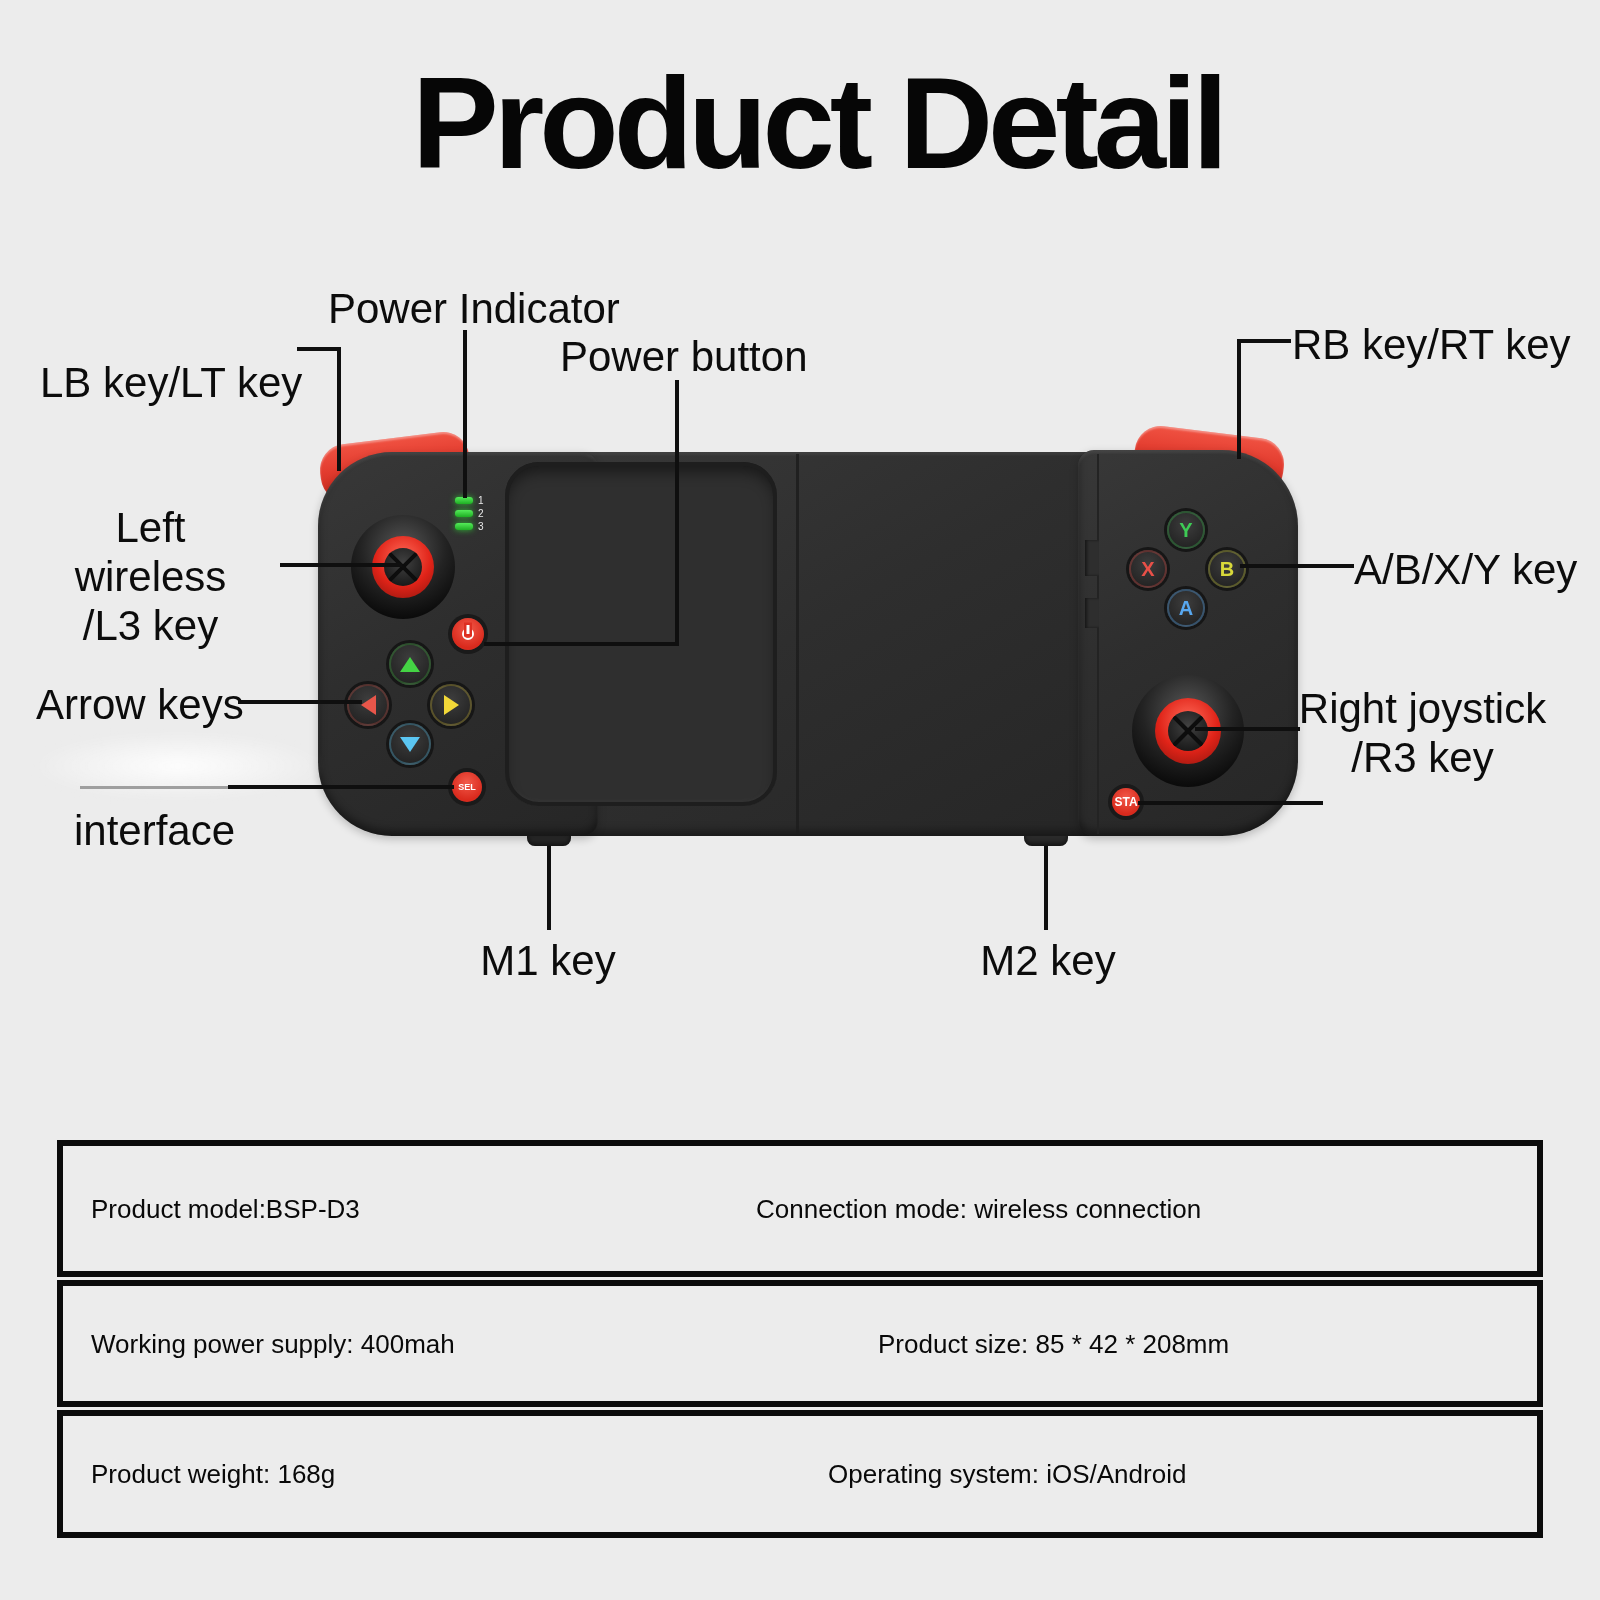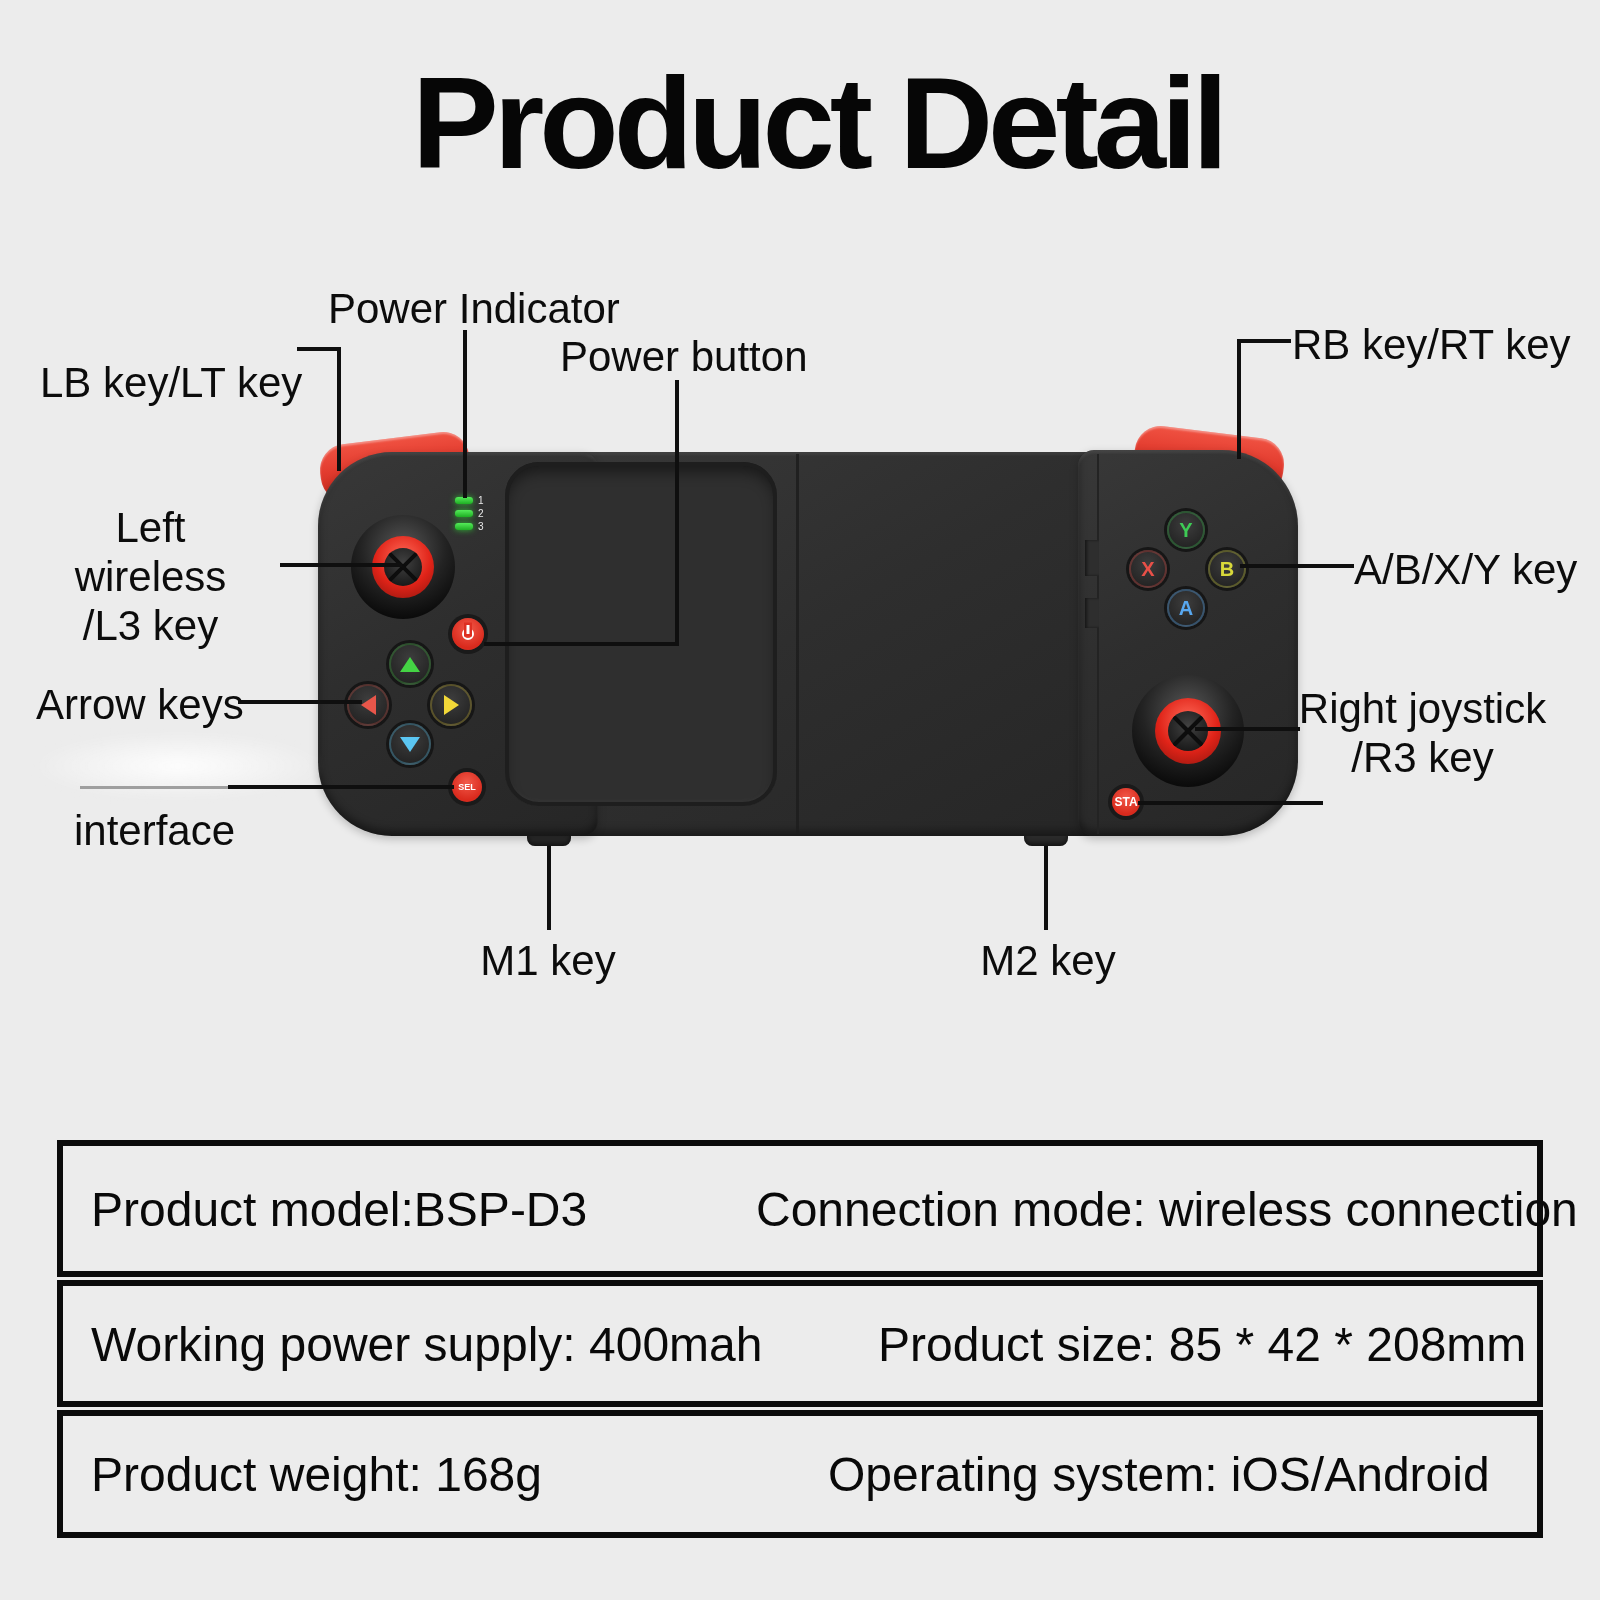--- a/index.html
+++ b/index.html
@@ -78,21 +78,21 @@
   .cline{position:absolute;background:#0f0f0f;}
   .cline-faint{position:absolute;background:#9f9f9f;}
   .lbl{position:absolute;font-size:42px;color:#0c0c0c;white-space:nowrap;line-height:49px;}
   .lbl-center{text-align:center;white-space:normal;}
   .erase-patch{position:absolute;left:38px;top:734px;width:280px;height:64px;
      background:radial-gradient(ellipse at center,rgba(255,255,255,.92) 0%,rgba(255,255,255,0) 75%);
      filter:blur(5px);}
 
   
   .spec-row{position:absolute;left:57px;width:1486px;border:6px solid #0b0b0b;box-sizing:border-box;}
-  .spec-row .cell{position:absolute;top:50%;transform:translateY(-50%);font-size:48px;white-space:nowrap;color:#090909;}
+  .spec-row .cell{position:absolute;top:50%;transform:translateY(-50%);font-size:26px;white-space:nowrap;color:#090909;}
   .cell-left{left:28px;}
   .spec-row-1{top:1140px;height:137px;}
   .spec-row-2{top:1280px;height:127px;}
   .spec-row-3{top:1410px;height:128px;}
   .spec-row-1 .cell-right{left:645px;margin-left:48px;}
   .spec-row-2 .cell-right{left:815px;}
   .spec-row-3 .cell-right{left:765px;}
 </style>
 </head>
 <body>

